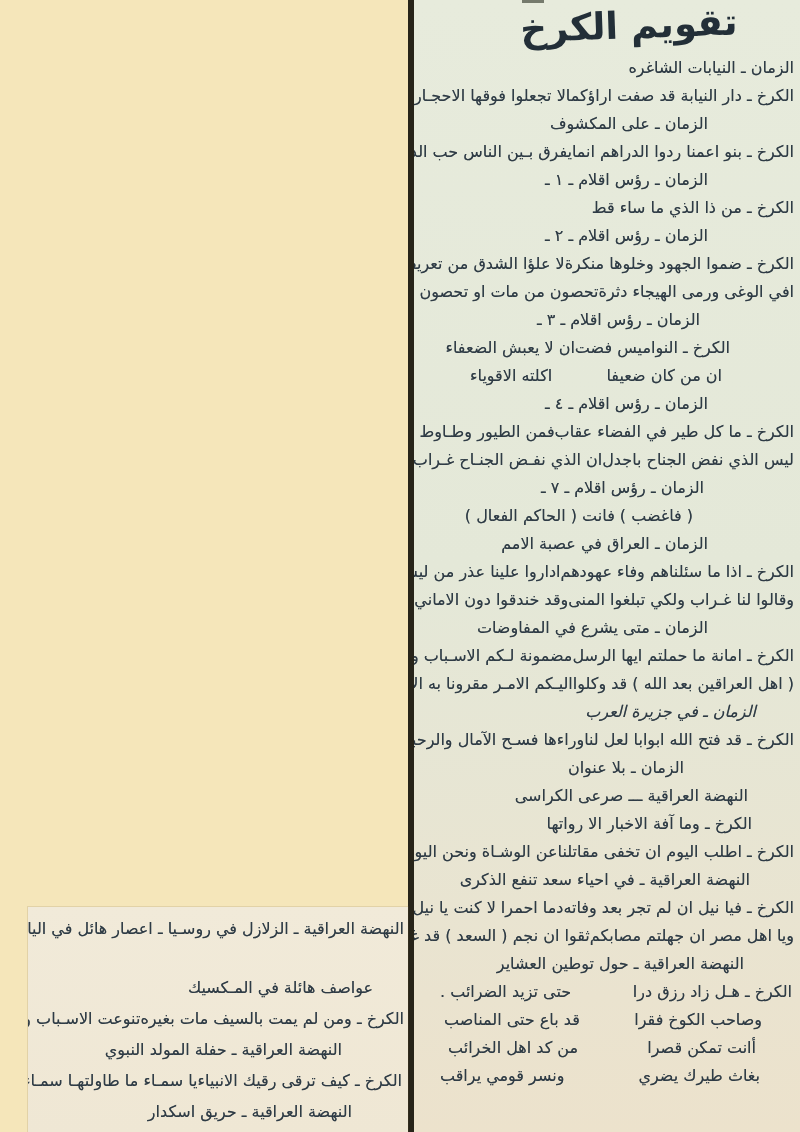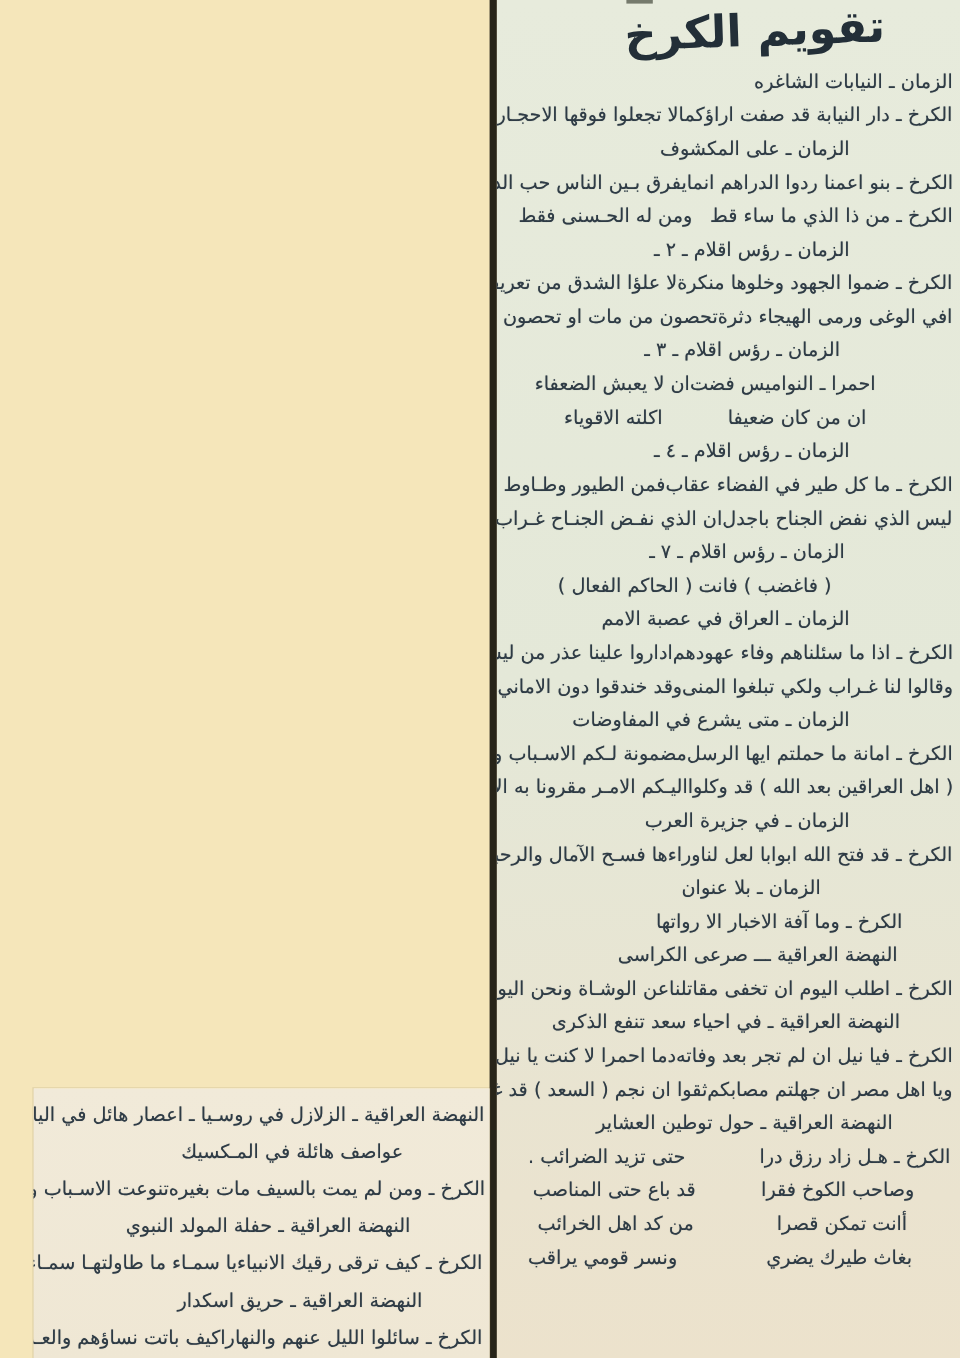--- a/index.html
+++ b/index.html
@@ -55,36 +55,36 @@
   <div class="line" style="padding-right:6px;">الزمان ـ النيابات الشاغره</div>
   <div class="line verse" style="padding:0 6px;">
     <span>الكرخ ـ دار النيابة قد صفت اراؤكما</span>
     <span>لا تجعلوا فوقها الاحجـار والخشبا</span>
   </div>
   <div class="line" style="padding-right:92px;margin-left:40px;">الزمان ـ على المكشوف</div>
   <div class="line verse" style="padding:0 6px;">
     <span>الكرخ ـ بنو اعمنا ردوا الدراهم انما</span>
     <span>يفرق بـين الناس حب الدراهم</span>
   </div>
+  <div class="line" style="padding-right:92px;">الزمان ـ رؤس اقلام ـ ١ ـ</div>
   <div class="line verse" style="padding:0 6px 0 18px;">
     <span>الكرخ ـ من ذا الذي ما ساء قط</span>
-    <span>ومن له الحـسنى فقط</span>
   </div>
   <div class="line" style="padding-right:92px;">الزمان ـ رؤس اقلام ـ ٢ ـ</div>
   <div class="line verse" style="padding:0 6px;">
     <span>الكرخ ـ ضموا الجهود وخلوها منكرة</span>
     <span>لا علؤا الشدق من تعريفها عيبا</span>
   </div>
   <div class="line verse" style="padding:0 6px;">
     <span>افي الوغى ورمى الهيجاء دثرة</span>
     <span>تحصون من مات او تحصون ما سلبا</span>
   </div>
   <div class="line" style="padding-right:100px;">الزمان ـ رؤس اقلام ـ ٣ ـ</div>
   <div class="line verse" style="padding:0 70px 0 44px;">
-    <span>احمرا ـ النواميس فضت</span>
+    <span>الكرخ ـ النواميس فضت</span>
     <span>ان لا يعبش الضعفاء</span>
   </div>
   <div class="line verse" style="padding:0 78px 0 56px;">
     <span>ان من كان ضعيفا</span>
     <span>اكلته الاقوياء</span>
   </div>
   <div class="line" style="padding-right:92px;">الزمان ـ رؤس اقلام ـ ٤ ـ</div>
   <div class="line verse" style="padding:0 6px;">
     <span>الكرخ ـ ما كل طير في الفضاء عقاب</span>
     <span>فمن الطيور وطـاوط وذبـاب</span>
@@ -106,28 +106,28 @@
   </div>
   <div class="line" style="padding-right:92px;">الزمان ـ متى يشرع في المفاوضات</div>
   <div class="line verse" style="padding:0 6px;">
     <span>الكرخ ـ امانة ما حملتم ايها الرسل</span>
     <span>مضمونة لـكم الاسـباب والسـبل</span>
   </div>
   <div class="line verse" style="padding:0 6px;">
     <span>( اهل العراقين بعد الله ) قد وكلوا</span>
     <span>اليـكم الامـر مقرونا به الامل</span>
   </div>
-  <div class="line" style="padding-right:92px;">الزمان ـ في جزيرة العرب</div>
+  <div class="line" style="padding-right:44px;font-style:italic;">الزمان ـ في جزيرة العرب</div>
   <div class="line verse" style="padding:0 6px;">
     <span>الكرخ ـ قد فتح الله ابوابا لعل لنا</span>
     <span>وراءها فسـح الآمال والرحبا</span>
   </div>
   <div class="line" style="padding-right:116px;">الزمان ـ بلا عنوان</div>
+  <div class="line" style="padding-right:52px;">النهضة العراقية ـــ صرعى الكراسى</div>
   <div class="line" style="padding-right:48px;">الكرخ ـ وما آفة الاخبار الا رواتها</div>
-  <div class="line" style="padding-right:52px;">النهضة العراقية ـــ صرعى الكراسى</div>
   <div class="line verse" style="padding:0 6px;">
     <span>الكرخ ـ اطلب اليوم ان تخفى مقاتلنا</span>
     <span>عن الوشـاة ونحن اليوم نقتتل</span>
   </div>
   <div class="line" style="padding-right:50px;">النهضة العراقية ـ في احياء سعد تنفع الذكرى</div>
   <div class="line verse" style="padding:0 6px;">
     <span>الكرخ ـ فيا نيل ان لم تجر بعد وفاته</span>
     <span>دما احمرا لا كنت يا نيل جـاريا</span>
   </div>
   <div class="line verse" style="padding:0 6px;">
@@ -148,21 +148,21 @@
     <span>من كد اهل الخرائب</span>
   </div>
   <div class="line verse" style="padding:0 40px 0 26px;">
     <span>بغاث طيرك يضري</span>
     <span>ونسر قومي يراقب</span>
   </div>
 </div>
 
 <div class="left-col">
   <div class="line" style="padding-right:4px;">النهضة العراقية ـ الزلازل في روسـيا ـ اعصار هائل في اليابان ـ</div>
-  <div class="line" style="padding-right:72px;">عواصف هائلة في المـكسيك</div>
+  <div class="line" style="padding-right:35px;margin-top:28px;">عواصف هائلة في المـكسيك</div>
   <div class="line verse" style="padding:0 4px 0 8px;">
     <span>الكرخ ـ ومن لم يمت بالسيف مات بغيره</span>
     <span>تنوعت الاسـباب والموت واحد</span>
   </div>
   <div class="line" style="padding-right:66px;">النهضة العراقية ـ حفلة المولد النبوي</div>
   <div class="line verse" style="padding:0 6px 0 28px;">
     <span>الكرخ ـ كيف ترقى رقيك الانبياء</span>
     <span>يا سمـاء ما طاولتهـا سمـاء</span>
   </div>
   <div class="line" style="padding-right:56px;">النهضة العراقية ـ حريق اسكدار</div>

